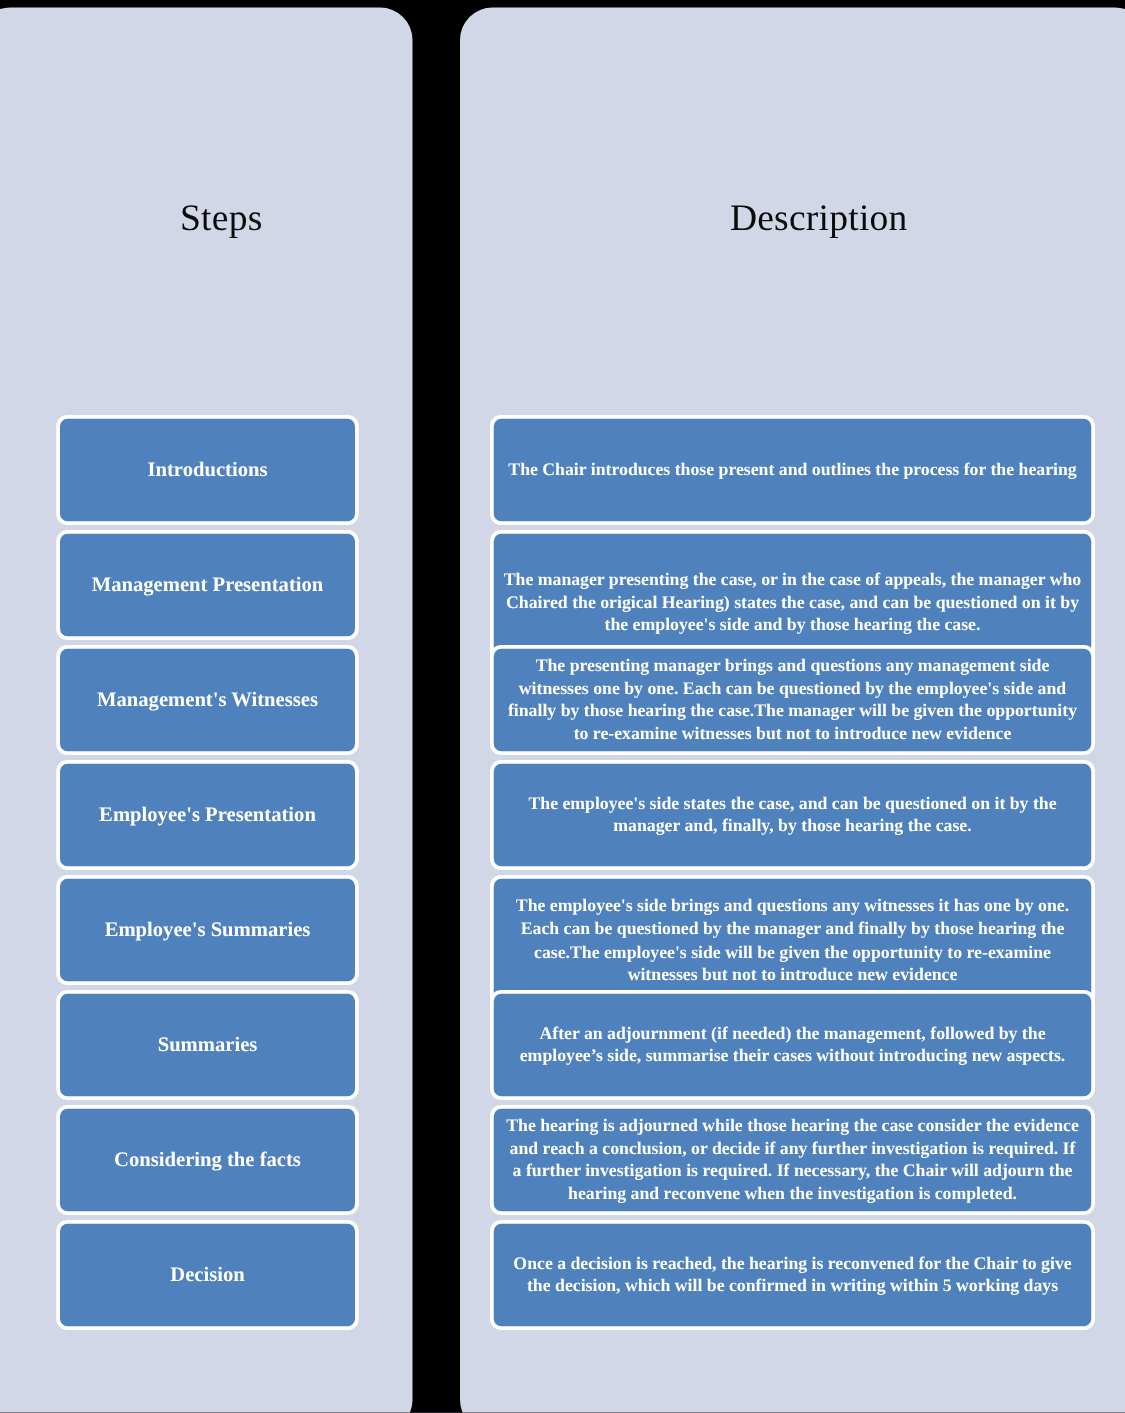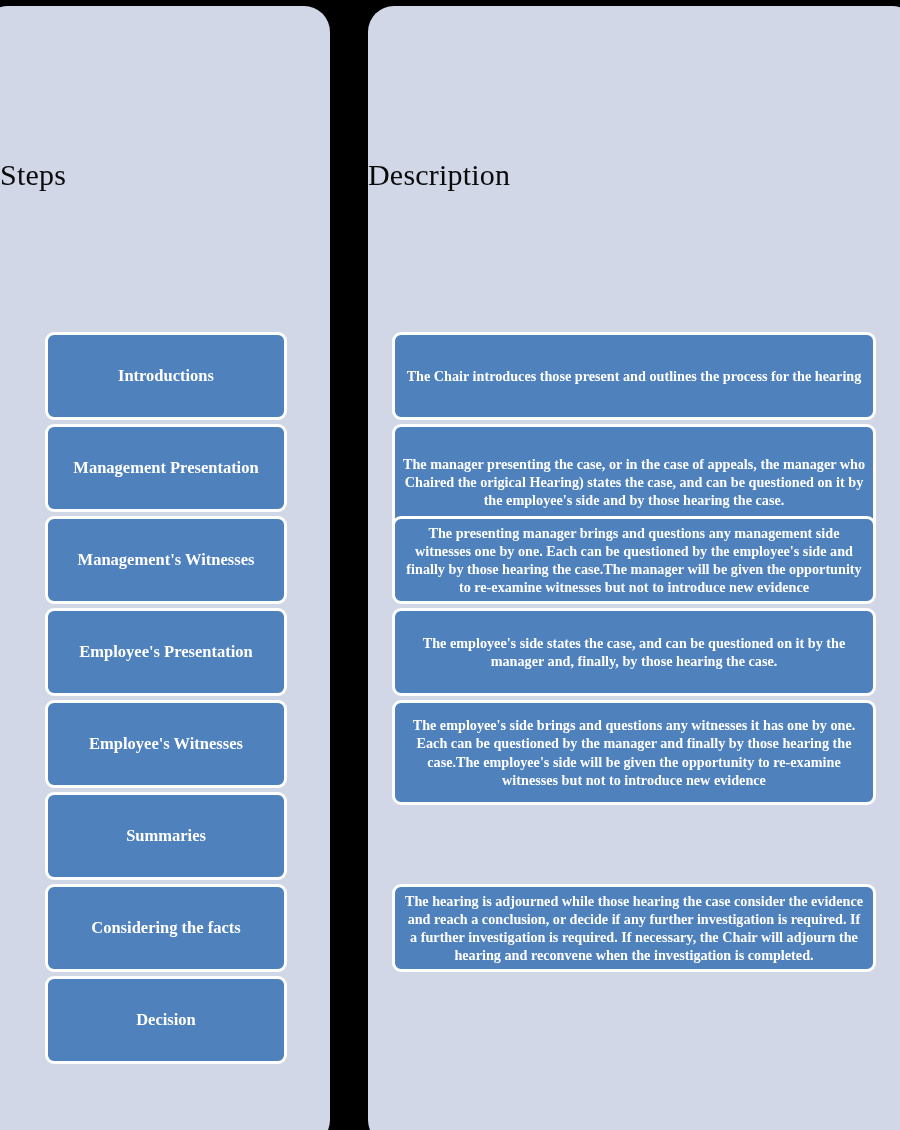--- a/index.html
+++ b/index.html
@@ -36,26 +36,27 @@
   }
   #panel-description {
     left: 368px;
     width: 550px;
     height: 1140px;
   }
 
   
   .col-heading {
     position: absolute;
-    text-align: left;
+    text-align: center;
     color: #0a0a0a;
     font-size: 30px;
     font-weight: normal;
     letter-spacing: .2px;
     font-family: "Liberation Serif", "DejaVu Serif", serif;
+    padding-left: 12px;
   }
   #heading-steps {
     left: 18px;
     top: 152px;
     width: 330px;
   }
   #heading-description {
     left: 0px;
     top: 152px;
     width: 550px;
@@ -119,21 +120,21 @@
     <div class="blue-box step-box" style="top:418px;">
       <span class="txt">Management Presentation</span>
     </div>
     <div class="blue-box step-box" style="top:510px;">
       <span class="txt">Management's Witnesses</span>
     </div>
     <div class="blue-box step-box" style="top:602px;">
       <span class="txt">Employee's Presentation</span>
     </div>
     <div class="blue-box step-box" style="top:694px;">
-      <span class="txt">Employee's Witnesses</span>
+      <span class="txt">Employee's Summaries</span>
     </div>
     <div class="blue-box step-box" style="top:786px;">
       <span class="txt">Summaries</span>
     </div>
     <div class="blue-box step-box" style="top:878px;">
       <span class="txt">Considering the facts</span>
     </div>
     <div class="blue-box step-box" style="top:970px;">
       <span class="txt">Decision</span>
     </div>
@@ -150,18 +151,24 @@
     </div>
     <div class="blue-box desc-box tight" style="top:510px; height:88px;">
       <span class="txt">The presenting manager brings and questions any management side witnesses one by one. Each can be questioned by the employee's side and finally by those hearing the case.The manager will be given the opportunity to re-examine witnesses but not to introduce new evidence</span>
     </div>
     <div class="blue-box desc-box" style="top:602px; height:88px;">
       <span class="txt">The employee's side states the case, and can be questioned on it by the manager and, finally, by those hearing the case.</span>
     </div>
     <div class="blue-box desc-box tight" style="top:694px; height:105px;">
       <span class="txt">The employee's side brings and questions any witnesses it has one by one. Each can be questioned by the manager and finally by those hearing the case.The employee's side will be given the opportunity to re-examine witnesses but not to introduce new evidence</span>
     </div>
+    <div class="blue-box desc-box" style="top:786px; height:88px;">
+      <span class="txt">After an adjournment (if needed) the management, followed by the employee’s side, summarise their cases without introducing new aspects.</span>
+    </div>
     <div class="blue-box desc-box tight" style="top:878px; height:88px;">
       <span class="txt">The hearing is adjourned while those hearing the case consider the evidence and reach a conclusion, or decide if any further investigation is required. If a further investigation is required. If necessary, the Chair will adjourn the hearing and reconvene when the investigation is completed.</span>
+    </div>
+    <div class="blue-box desc-box" style="top:970px; height:88px;">
+      <span class="txt">Once a decision is reached, the hearing is reconvened for the Chair to give the decision, which will be confirmed in writing within 5 working days</span>
     </div>
   </div>
 
 </div>
 
 </body></html>

